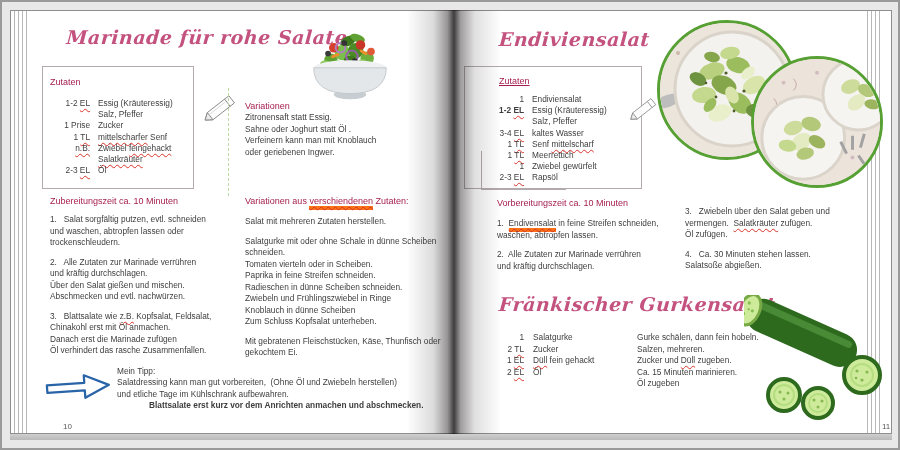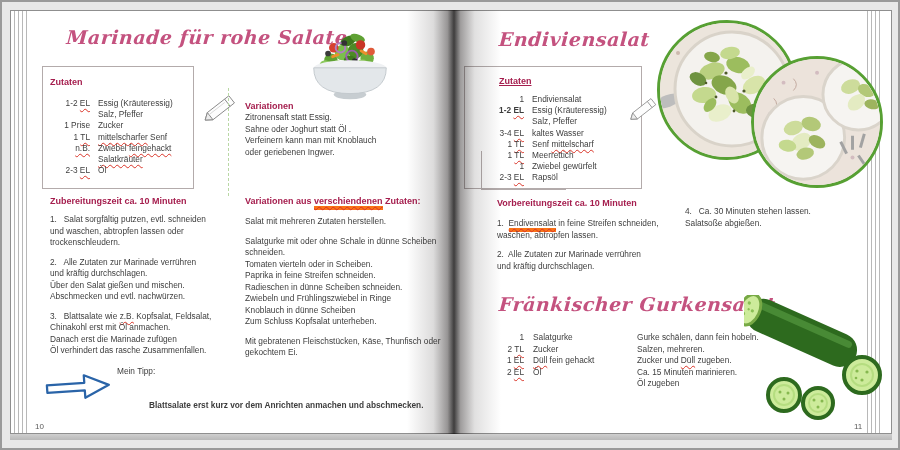--- a/index.html
+++ b/index.html
@@ -7,38 +7,38 @@
          font-family:"Liberation Sans",sans-serif;color:#3d3d3d;}
   .book{position:absolute;left:8px;top:8px;width:882px;height:424px;background:#ffffff;border:1px solid #8f8f8f;box-sizing:border-box;}
   .book-bottom{position:absolute;left:8px;top:432px;width:882px;height:6px;background:linear-gradient(#cfcfcf,#b9b9b9);}
   .edge{position:absolute;top:9px;height:422px;width:18px;background:repeating-linear-gradient(90deg,#ffffff 0 3px,#b8b8b8 3px 4px);}
   .edge.l{left:9px;}
   .edge.r{left:863px;transform:scaleX(-1);}
   .spine{position:absolute;left:405px;top:8px;width:94px;height:424px;pointer-events:none;z-index:6;
          background:linear-gradient(90deg,rgba(40,35,35,0) 0%,rgba(40,35,35,.16) 28%,rgba(25,20,20,.45) 43%,rgba(8,6,6,.78) 50%,rgba(25,20,20,.42) 57%,rgba(40,35,35,.14) 72%,rgba(40,35,35,0) 100%);}
   .abs{position:absolute;}
   .script{font-family:"DejaVu Serif",serif;font-style:italic;font-weight:bold;font-size:19px;color:#c4527f;letter-spacing:.5px;transform:skewX(-4deg);}
-  .mhead{color:#a51e4e;font-weight:bold;font-size:9px;}
+  .mhead{color:#a51e4e;font-weight:normal;font-size:9px;}
   .body-txt{font-size:8.3px;line-height:11.5px;white-space:pre;}
   .box{position:absolute;border:1px solid #b3abab;background:transparent;}
   .box2{position:absolute;border-left:1px solid #b3abab;border-bottom:1px solid #b3abab;}
   .irow{display:flex;line-height:11.2px;font-size:8.3px;}
   .irow .qty{width:44px;text-align:right;margin-right:8px;white-space:pre;}
   .irow .nm{white-space:pre;}
   .g3{display:grid;grid-template-columns:44px 95px auto;column-gap:9px;font-size:8.3px;line-height:11.5px;}
   .g3 .qty{text-align:right;white-space:pre;}
   .g3 span{white-space:pre;}
   .step{margin:0 0 8px 0;}
   .b{font-weight:bold;}
   .sq{text-decoration-line:underline;text-decoration-style:wavy;text-decoration-color:#d93327;text-decoration-thickness:1px;text-underline-offset:2px;}
   .ul{border-bottom:4px solid #f97316;}
   .u-solid{text-decoration:underline;}
   .greendash{position:absolute;border-left:1px dashed #b9d8a4;width:0;}
   .photo{position:absolute;border-radius:50%;border:3px solid #57a033;overflow:hidden;box-sizing:border-box;background:#efe8e0;}
-  .pagenum{font-size:8px;color:#5a5a5a;}
+  .pagenum{font-size:8px;color:#5a5a5a;margin-left:28px;}
   .pencil{transform:rotate(-38deg);}
 </style>
 </head>
 <body>
 
 <div class="stage">
   <div class="book"></div>
   <div class="book-bottom"></div>
   <div class="edge l"></div>
   <div class="edge r"></div>
@@ -125,20 +125,21 @@
 
   <div class="abs mhead" id="var2-title" style="left:243px;top:194px;">Variationen aus <span class="sq ul">verschiendenen</span> Zutaten:</div>
   <div class="abs body-txt" id="var2" style="left:243px;top:214px;width:210px;"><p class="step">Salat mit mehreren Zutaten herstellen.</p><p class="step">Salatgurke mit oder ohne Schale in dünne Scheiben<br>schneiden.<br>Tomaten vierteln oder in Scheiben.<br>Paprika in feine Streifen schneiden.<br>Radieschen in dünne Scheiben schneiden.<br>Zwiebeln und Frühlingszwiebel in Ringe<br>Knoblauch in dünne Scheiben<br>Zum Schluss Kopfsalat unterheben.</p><p class="step">Mit gebratenen Fleischstücken, Käse, Thunfisch oder<br>gekochtem Ei.</p></div>
 
   <div class="abs" style="left:42px;top:370px;">
     <svg width="68" height="30" viewBox="0 0 72 32">
       <path d="M3,12 h40 v-8 l26,12 -26,12 v-8 h-40 z" fill="#ffffff" stroke="#2a64a8" stroke-width="2.4" stroke-linejoin="round" transform="rotate(-4 36 16)"></path>
     </svg>
   </div>
   <div class="abs body-txt" style="left:115px;top:364px;">Mein Tipp:</div>
+  <div class="abs body-txt" id="tip-lines" style="left:115px;top:375px;width:330px;">Salatdressing kann man gut vorbereiten,  (Ohne Öl und Zwiebeln herstellen)<br>und etliche Tage im Kühlschrank aufbewahren.</div>
   <div class="abs body-txt b" style="left:115px;top:398px;padding-left:32px;">Blattsalate erst kurz vor dem Anrichten anmachen und abschmecken.</div>
 
   <div class="abs pagenum" style="left:33px;top:420px;">10</div>
 
   <div class="abs script" style="left:497px;top:26px;">Endiviensalat</div>
 
   <div class="photo" style="left:655px;top:18px;width:140px;height:140px;z-index:3;">
     <svg width="140" height="140" viewBox="0 0 140 140">
       <rect width="140" height="140" fill="#ece5dc"></rect>
       <circle cx="18" cy="30" r="2" fill="#cdb9ae"></circle>
@@ -248,21 +249,21 @@
         <span class="nm">Zwiebel gewürfelt</span>
       </div>
       <div class="irow">
         <span class="qty">2-3 <span class="sq">EL</span></span>
         <span class="nm">Rapsöl</span>
       </div>
     </div>
 
   <div class="abs mhead" style="left:495px;top:196px;">Vorbereitungszeit ca. 10 Minuten</div>
   <div class="abs body-txt" id="steps-r1" style="left:495px;top:216px;width:185px;"><p class="step">1.  <span class="sq ul">Endivensalat</span> in feine Streifen schneiden,<br>waschen, abtropfen lassen.</p><p class="step">2.  Alle Zutaten zur Marinade verrühren<br>und kräftig durchschlagen.</p></div>
-  <div class="abs body-txt" id="steps-r2" style="left:683px;top:204px;width:185px;"><p class="step">4.   Ca. 30 Minuten stehen lassen.<br>Salatsoße abgießen.</p></div>
+  <div class="abs body-txt" id="steps-r2" style="left:683px;top:204px;width:185px;"><p class="step">3.   Zwiebeln über den Salat geben und<br>vermengen.  <span class="sq">Salatkräuter</span> zufügen.<br>Öl zufügen.</p><p class="step">4.   Ca. 30 Minuten stehen lassen.<br>Salatsoße abgießen.</p></div>
 
   <div class="abs script" style="left:497px;top:291px;">Fränkischer Gurkensalat</div>
   <div class="abs g3" id="gurken" style="left:478px;top:330px;width:390px;">
       <span class="qty">1</span>
       <span>Salatgurke</span>
       <span>Gurke schälen, dann fein hobeln.</span>
       <span class="qty">2 <span class="sq">TL</span></span>
       <span>Zucker</span>
       <span>Salzen, mehreren.</span>
       <span class="qty">1 <span class="sq">EL</span></span>

